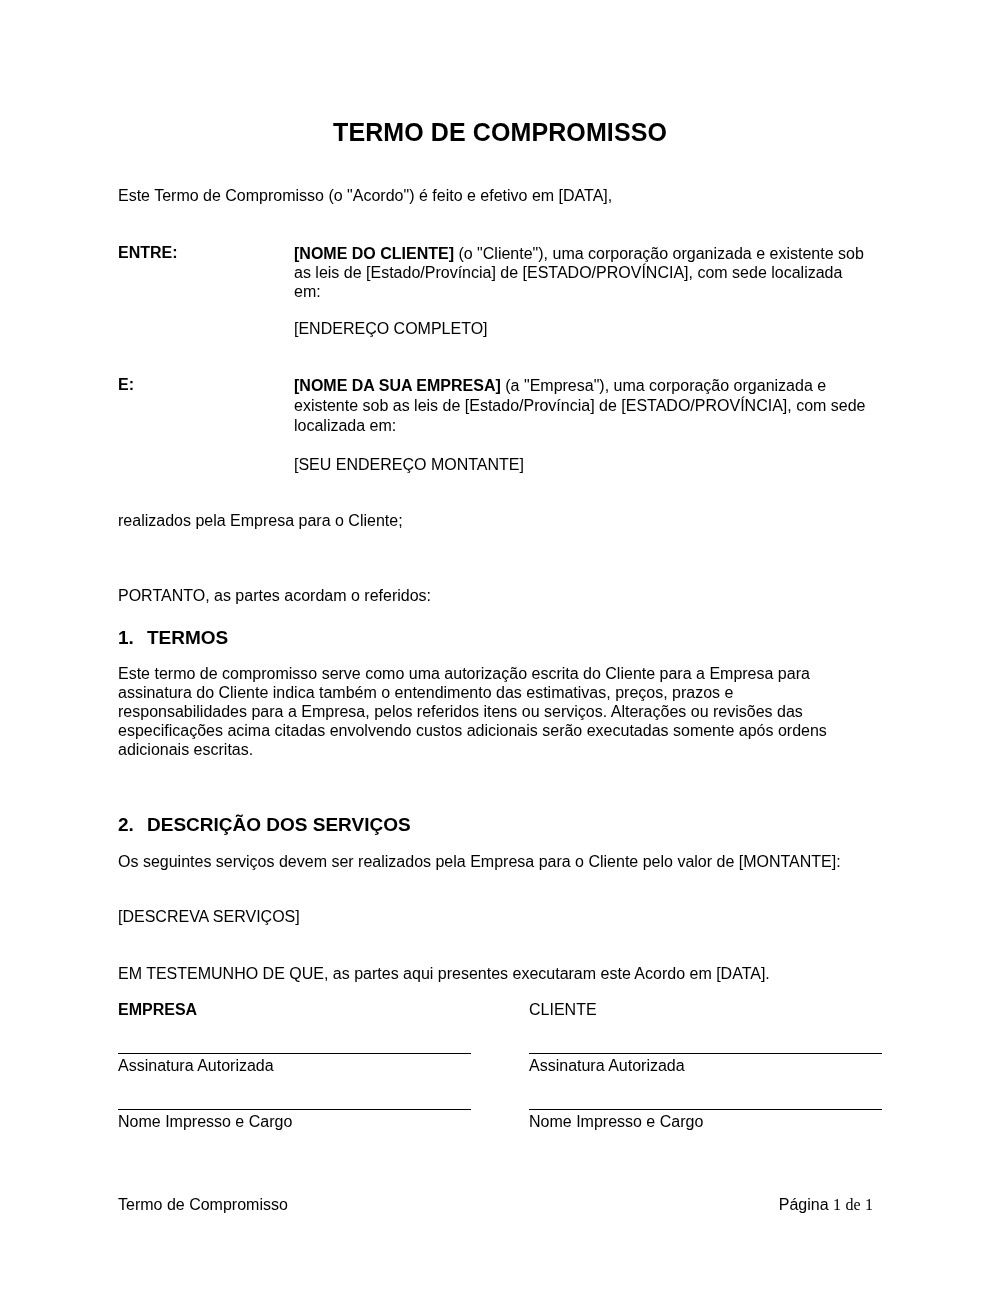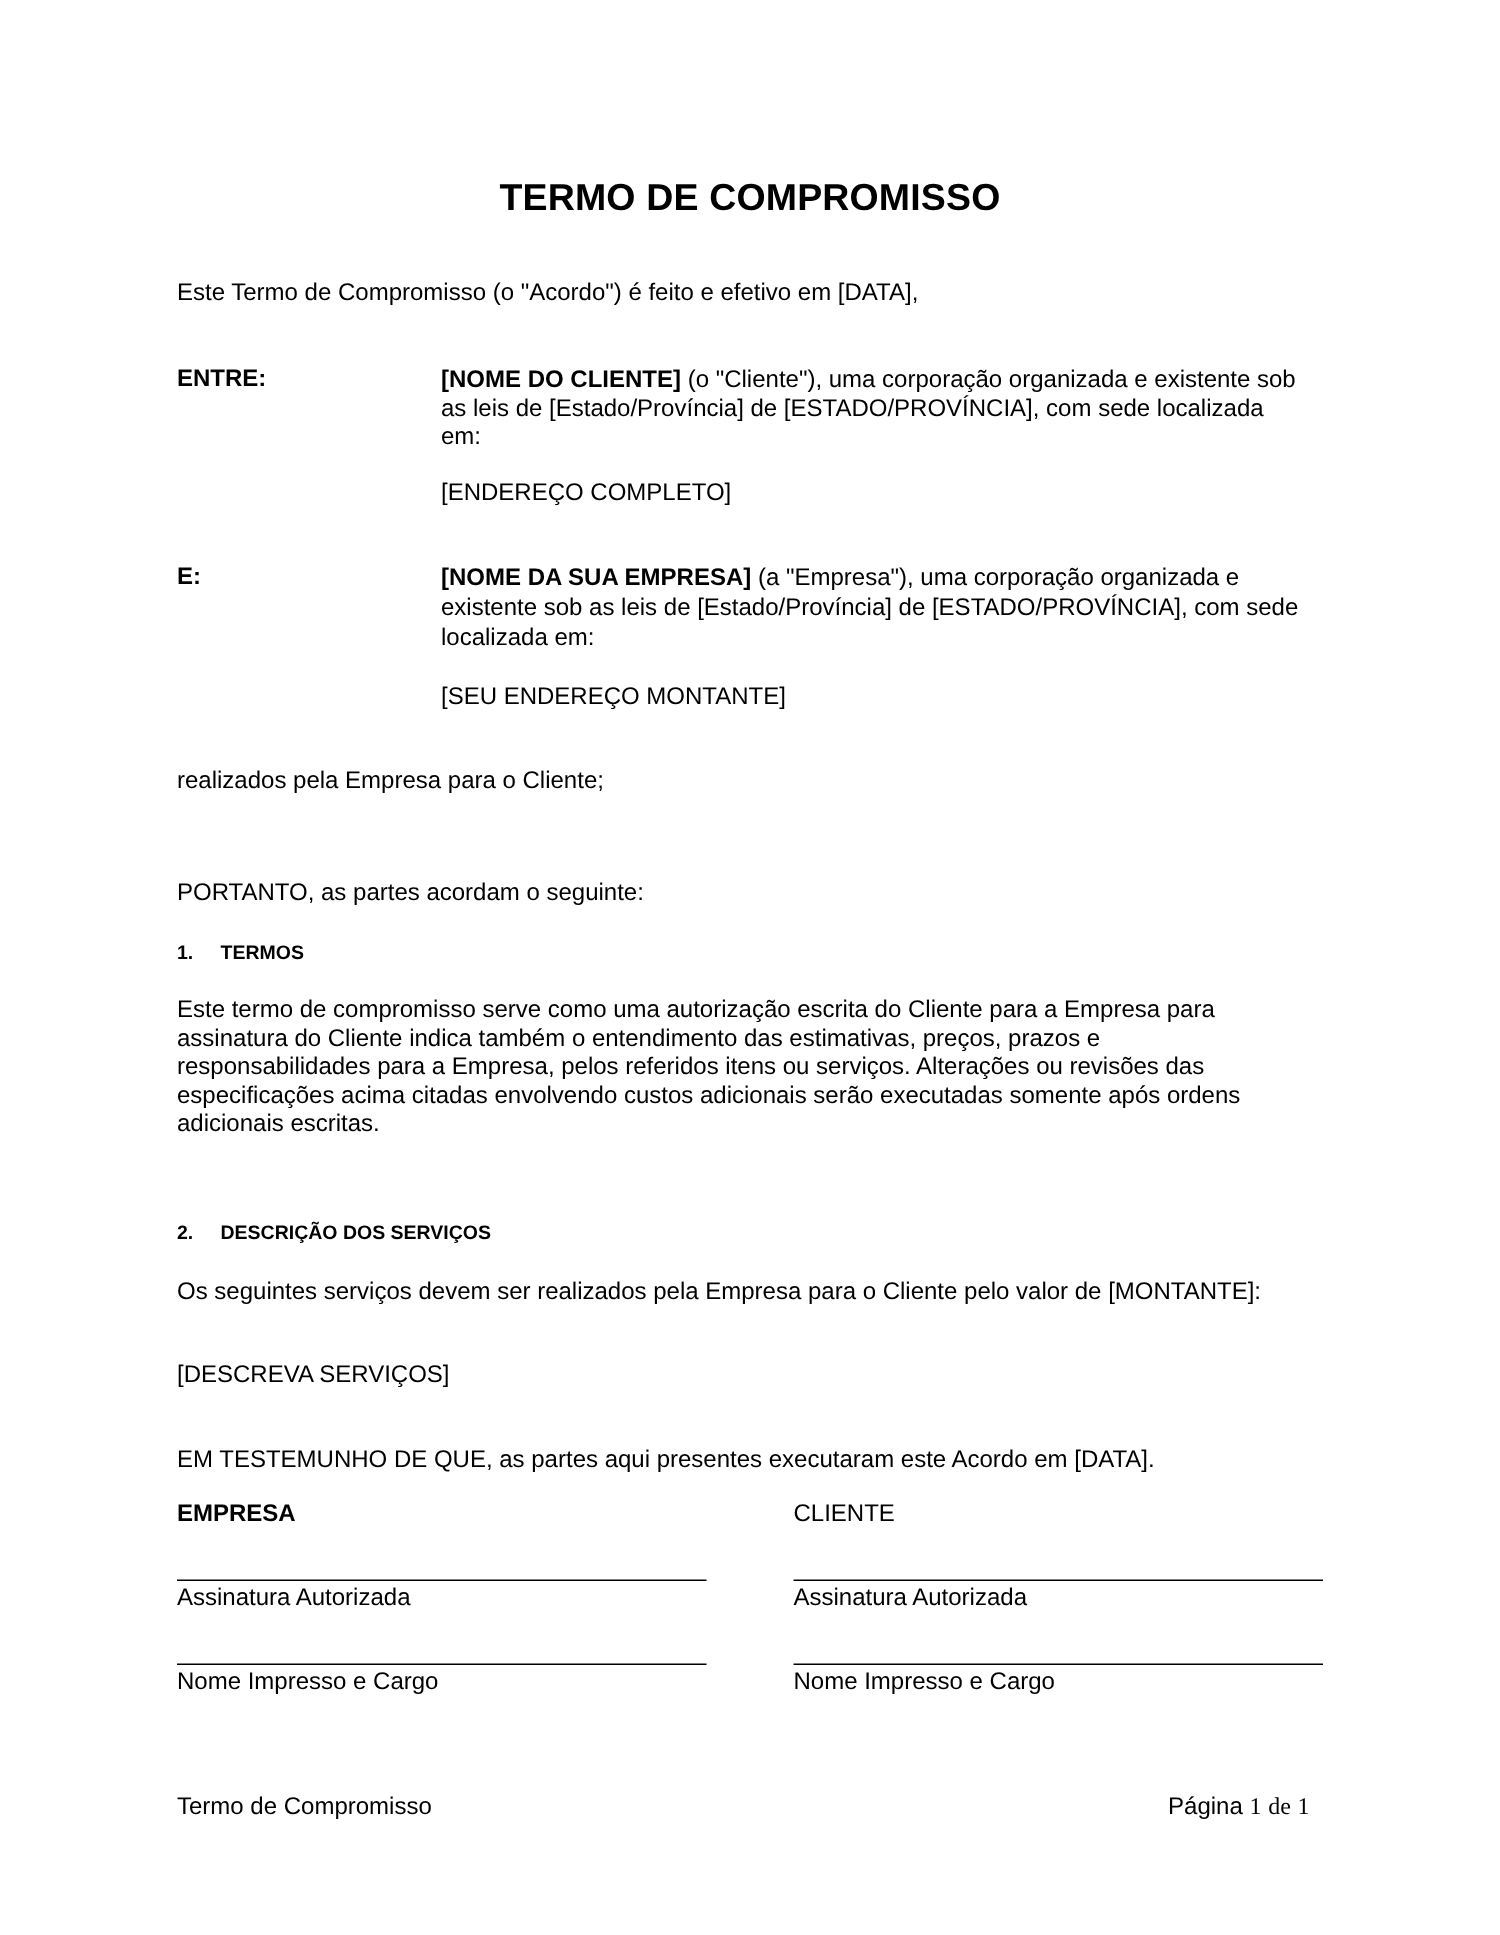--- a/index.html
+++ b/index.html
@@ -4,21 +4,21 @@
 <style>
   html, body { margin:0; padding:0; background:#ffffff; }
   body { width:1000px; height:1290px; position:relative; overflow:hidden;
          font-family:"Liberation Sans", sans-serif; color:#000; font-size:16px; }
   .abs { position:absolute; }
   .title { left:0; width:1000px; top:118px; text-align:center; font-weight:bold; font-size:25px; letter-spacing:0.1px; }
   .p { left:118px; width:770px; line-height:19px; font-size:16px; }
   .label { left:118px; font-weight:bold; font-size:16px; }
   .party { left:294px; width:600px; line-height:19px; font-size:16px; }
   .b { font-weight:bold; }
-  .heading { left:118px; font-weight:bold; font-size:13px; }
+  .heading { left:118px; font-weight:bold; font-size:19px; }
   .heading .num { display:inline-block; width:29px; }
   .sigcol { width:353px; }
   .sigline { border-top:1.5px solid #000; width:353px; height:0; }
   .footer-left { left:118px; top:1196px; font-size:16px; }
   .footer-right { right:127px; top:1196px; font-size:16px;text-align:right; }
   .serif { font-family:"Liberation Serif", serif; }
 </style>
 </head>
 <body>
 
@@ -41,21 +41,21 @@
     <div><span class="b">[NOME DA SUA EMPRESA]</span><span> (a "Empresa"), uma corporação organizada e</span></div>
     <div>existente sob as leis de [Estado/Província] de [ESTADO/PROVÍNCIA], com sede</div>
     <div>localizada em:</div>
   </div>
   <div class="abs party" style="top:455px;">[SEU ENDEREÇO MONTANTE]</div>
 
   <div class="abs p" style="top:511px;">
     <div>realizados pela Empresa para o Cliente;</div>
   </div>
 
-  <div class="abs p" style="top:586px;">PORTANTO, as partes acordam o seguinte:</div>
+  <div class="abs p" style="top:586px;">PORTANTO, as partes acordam o referidos:</div>
 
   <div class="abs heading" style="top:627px;">
     <span class="num">1.</span><span>TERMOS</span>
   </div>
   <div class="abs p" style="top:664px;">
     <div>Este termo de compromisso serve como uma autorização escrita do Cliente para a Empresa para</div>
     <div>assinatura do Cliente indica também o entendimento das estimativas, preços, prazos e</div>
     <div>responsabilidades para a Empresa, pelos referidos itens ou serviços. Alterações ou revisões das</div>
     <div>especificações acima citadas envolvendo custos adicionais serão executadas somente após ordens</div>
     <div>adicionais escritas.</div>

